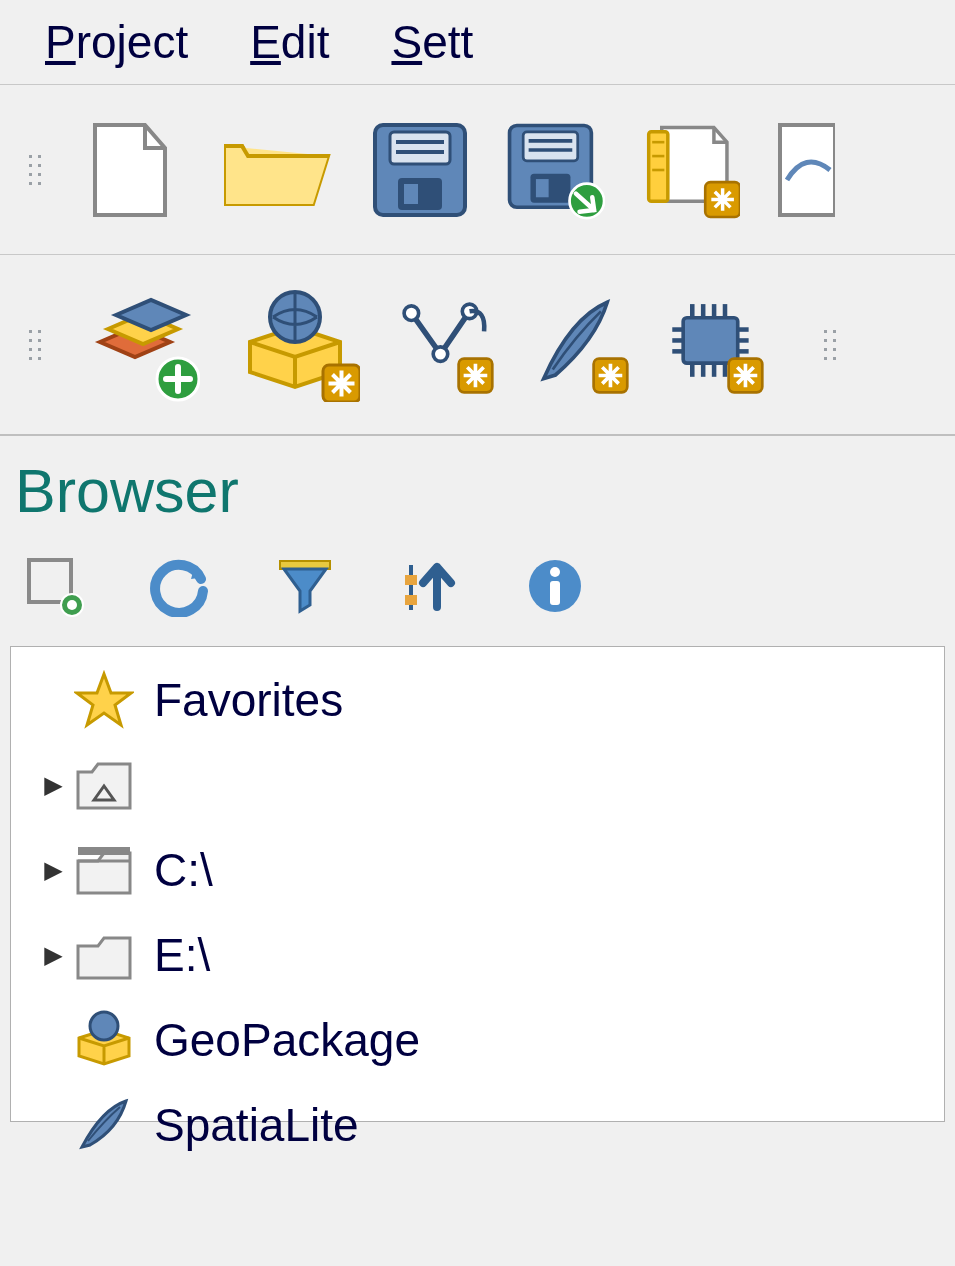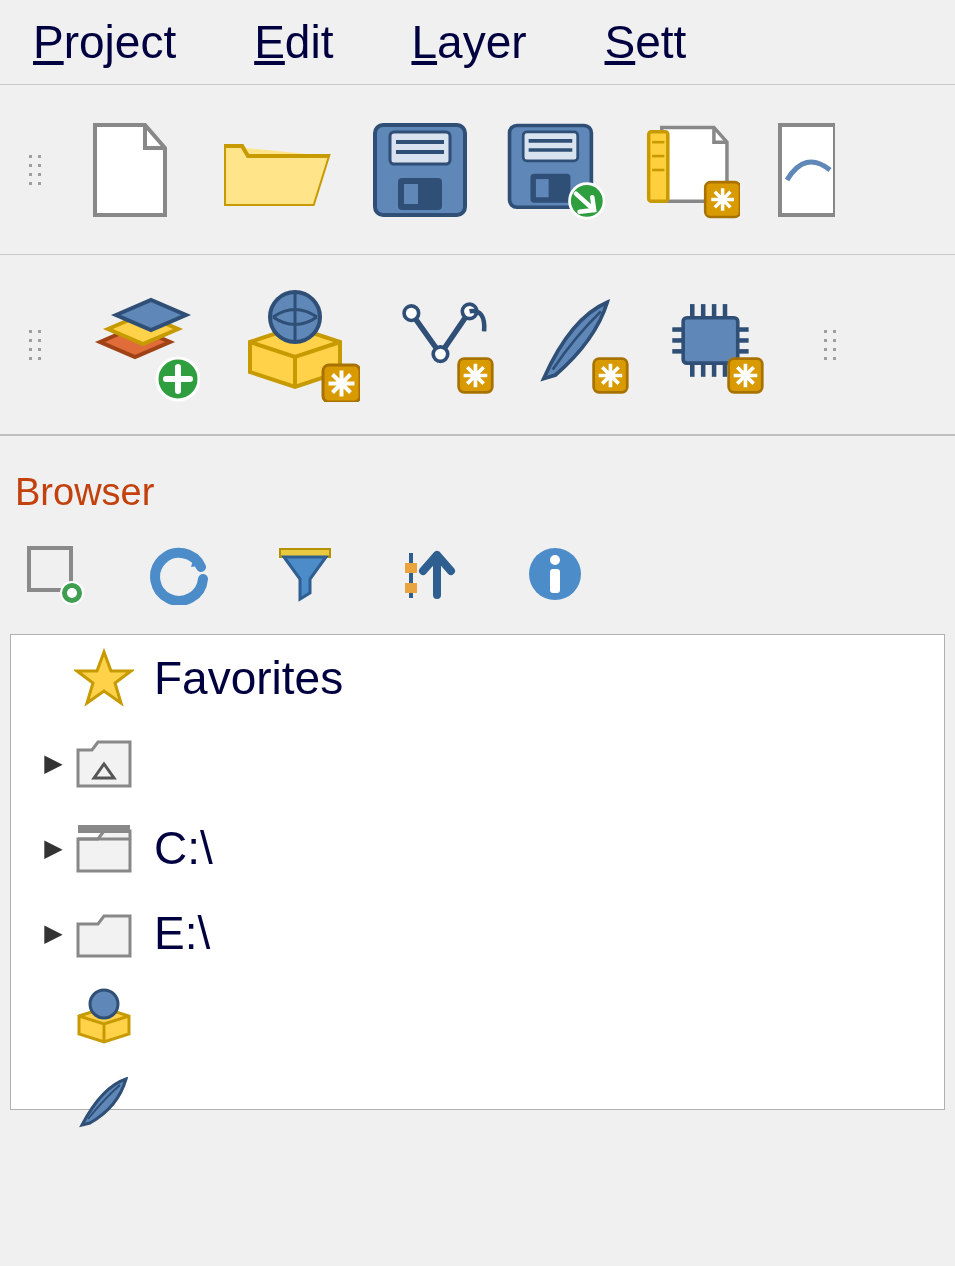--- a/index.html
+++ b/index.html
@@ -1,47 +1,46 @@
 <!DOCTYPE html>
 <html><head>
 <meta charset="utf-8">
 <style>
   *{box-sizing:border-box;margin:0;padding:0;}
   body{font-family:Segoe UI,Arial,sans-serif;background:#f0f0f0;color:#000;width:955px;height:1266px;overflow:hidden;}
   
-  .menubar{display:flex;gap:78px;padding:15px 33px;background:#f0f0f0;font-size:46px;white-space:nowrap;}
+  .menubar{display:flex;gap:62px;padding:15px 45px;background:#f0f0f0;font-size:46px;white-space:nowrap;}
   .menubar span u{text-decoration:underline;}
   .menubar-item{cursor:default;color:#000040;}
   
   .toolbar{display:flex;align-items:center;gap:35px;padding:15px 25px;background:#f0f0f0;border-top:1px solid #c8c8c8;}
   .grip{display:flex;flex-direction:column;gap:6px;padding:10px 4px;}
   .grip-row{display:flex;gap:6px;}
   .grip-dot{width:3px;height:3px;background:#9aa0a6;}
   .tool-btn{width:100px;height:100px;display:flex;align-items:center;justify-content:center;cursor:default;}
   
   .panel{background:#f0f0f0;border-top:2px solid #bfbfbf;}
-  .panel-title{font-size:38px;padding:20px 15px 25px 15px;color:#c2410c;margin-top:15px;}
+  .panel-title{font-size:61px;padding:20px 15px 25px 15px;color:#0f766e;}
   .panel-toolbar{display:flex;align-items:center;gap:55px;padding:0 20px 25px 20px;}
   .panel-tool{width:70px;height:70px;display:flex;align-items:center;justify-content:center;cursor:default;}
   
-  .tree{background:#fff;border:1px solid #b0b0b0;margin:0 10px 0 10px;height:476px;}
+  .tree{background:#fff;border:1px solid #b0b0b0;margin:0 10px 0 10px;height:476px;padding-top:10px;}
   .tree-row{display:flex;align-items:center;height:85px;padding-left:25px;font-size:46px;color:#000040;cursor:default;}
   .exp{width:35px;text-align:center;font-size:24px;color:#333;}
   .tree-icon{width:65px;height:65px;margin-right:18px;display:flex;align-items:center;justify-content:center;}
   .tree-row .spacer{width:35px;}
   
   svg{display:block;}
 </style>
 </head>
 <body>
 
 <div class="menubar">
   <span class="menubar-item"><u>P</u><span>roject</span></span>
   <span class="menubar-item"><u>E</u><span>dit</span></span>
-  <span class="menubar-item"><u>L</u><span>ayer</span></span>
   <span class="menubar-item"><u>S</u><span>ett</span></span>
 </div>
 
 <div class="toolbar" style="height:170px;">
   <div class="grip">
     <div class="grip-row">
         <span class="grip-dot"></span>
         <span class="grip-dot"></span>
       </div>
     <div class="grip-row">
@@ -324,25 +323,27 @@
 
     <div class="tree-row">
       <span class="spacer"></span>
       <span class="tree-icon">
         <svg width="62" height="60" viewBox="0 0 62 60">
             <path d="M6 28 L31 20 L56 28 L56 46 L31 54 L6 46 Z" fill="#ffd24a" stroke="#c79a00" stroke-width="3"></path>
             <path d="M6 28 L31 36 L56 28 M31 36 L31 54" stroke="#c79a00" stroke-width="3" fill="none"></path>
             <circle cx="31" cy="16" r="14" fill="#5f87b8" stroke="#2f4f77" stroke-width="3"></circle>
           </svg>
       </span>
+      <span>GeoPackage</span>
     </div>
 
     <div class="tree-row">
       <span class="spacer"></span>
       <span class="tree-icon">
         <svg width="60" height="60" viewBox="0 0 60 60">
             <path d="M8 52 Q28 14 52 6 Q44 34 16 50 Z" fill="#5f87b8" stroke="#2f4f77" stroke-width="3"></path>
             <path d="M14 46 Q30 26 46 12" stroke="#2f4f77" stroke-width="2" fill="none"></path>
           </svg>
       </span>
+      <span>SpatiaLite</span>
     </div>
   </div>
 </div>
 
 </body></html>

